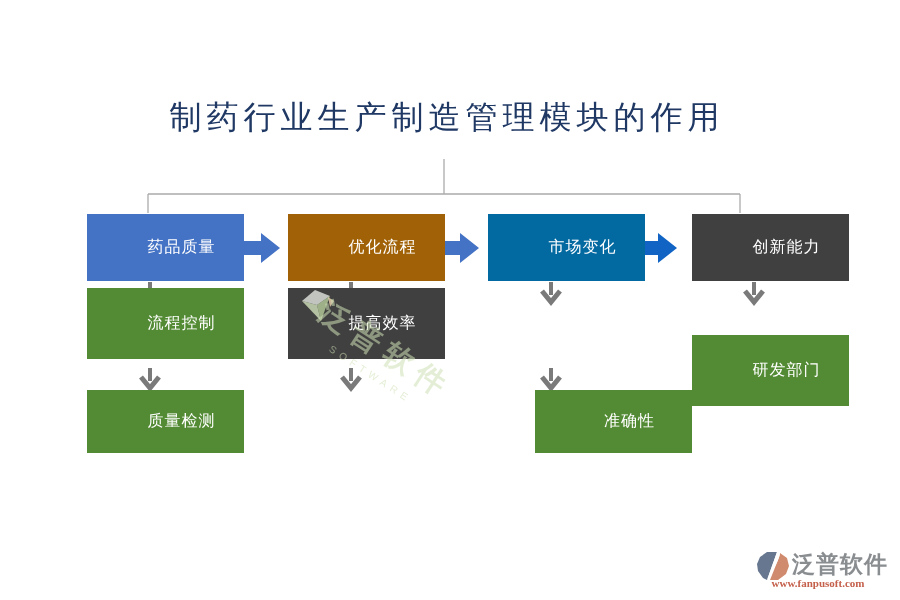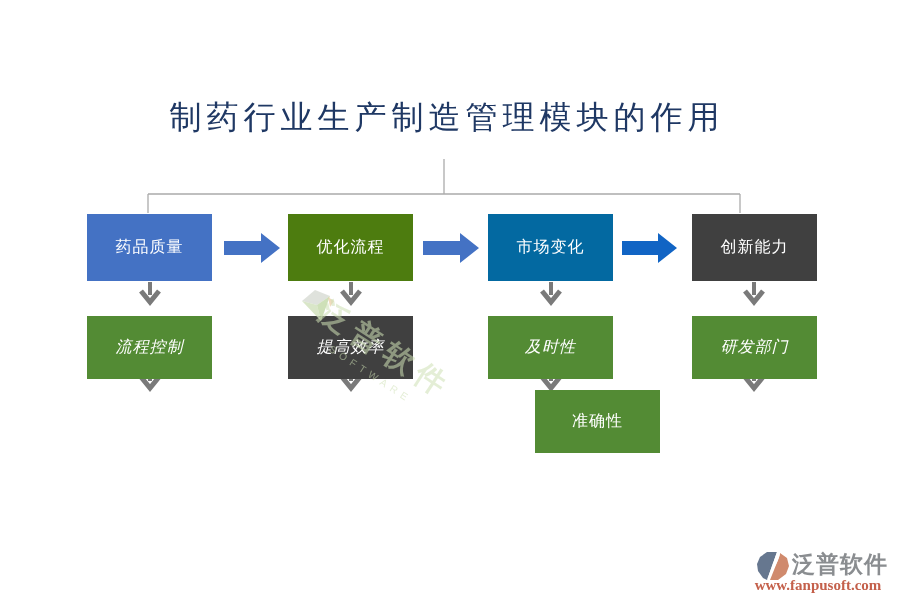--- a/index.html
+++ b/index.html
@@ -25,23 +25,24 @@
     z-index:1;
   }
   .flow-box{
     position:absolute;
     width:125px;
     display:flex;align-items:center;justify-content:center;
     color:#ffffff;
     font-size:16px;
     letter-spacing:1px;
     z-index:2;
+    padding-left:32px;
   }
   .row-top{top:214px;height:67px;}
-  .row-mid{top:316px;height:63px;font-style:italic;}
+  .row-mid{top:288px;height:71px;}
   .row-bot{top:390px;height:63px;}
   .colx-0{left:87px;}
   .colx-1{left:288px;}
   .colx-2{left:488px;}
   .colx-3{left:692px;}
   .watermark{
     position:absolute;left:333px;top:292px;
     z-index:3;
     transform:rotate(33deg);
     transform-origin:0 0;
@@ -73,21 +74,21 @@
   .brand-name{
     position:absolute;left:44px;top:1px;
     font-size:23px;font-weight:bold;
     letter-spacing:1px;
     white-space:nowrap;
   }
   .brand-site{
     position:absolute;left:0px;top:29px;width:140px;
     text-align:center;
     font-family:"Liberation Serif", serif;
-    font-size:15px;font-weight:bold;
+    font-size:11px;font-weight:bold;
     white-space:nowrap;
   }
 </style>
 </head>
 <body>
 
 <div id="canvas">
 
   <div class="title" style="color: rgb(31, 56, 100);">制药行业生产制造管理模块的作用</div>
 
@@ -128,30 +129,30 @@
       </g>
     </g>
 
     <polygon points="224,241 261,241 261,233 280,248 261,263 261,255 224,255" fill="#4472C4"></polygon>
     <polygon points="423,241 460,241 460,233 479,248 460,263 460,255 423,255" fill="#4472C4"></polygon>
     <polygon points="622,241 658,241 658,233 677,248 658,263 658,255 622,255" fill="#1164C4"></polygon>
   </svg>
 
   <div class="flow-box row-top colx-0" style="background: rgb(68, 114, 196);">药品质量</div>
   <div class="flow-box row-mid colx-0" style="background: rgb(83, 139, 52);">流程控制</div>
+  <div class="flow-box row-bot colx-0" style="background: rgb(83, 139, 52);">质量检测</div>
 
-  <div class="flow-box row-top colx-1" style="background: #4d7c0f;">优化流程</div>
+  <div class="flow-box row-top colx-1" style="background: #a16207;">优化流程</div>
   <div class="flow-box row-mid colx-1" style="background: #404040;">提高效率</div>
 
   <div class="flow-box row-top colx-2" style="background: #0369a1;">市场变化</div>
-  <div class="flow-box row-mid colx-2" style="background: rgb(83, 139, 52);">及时性</div>
   <div class="flow-box row-bot colx-2" style="background: rgb(83, 139, 52); margin-left: 47px;">准确性</div>
 
   <div class="flow-box row-top colx-3" style="background: #404040;">创新能力</div>
-  <div class="flow-box row-mid colx-3" style="background: rgb(83, 139, 52);">研发部门</div>
+  <div class="flow-box row-mid colx-3" style="background: rgb(83, 139, 52); margin-top: 47px;">研发部门</div>
 
   <svg class="wm-gem" width="38" height="38">
     <polygon points="4,14 17,3 32,9 19,18" fill="#d9ddd6" opacity="0.85"></polygon>
     <polygon points="4,14 19,18 23,34" fill="#cfe0ba" opacity="0.8"></polygon>
     <polygon points="19,18 32,9 23,34" fill="#bdd6a0" opacity="0.75"></polygon>
     <polygon points="30,10 36,14 32,20" fill="#ecd2ae" opacity="0.8"></polygon>
   </svg>
 
   <div class="watermark">
     <div class="wm-text">泛普软件</div>

